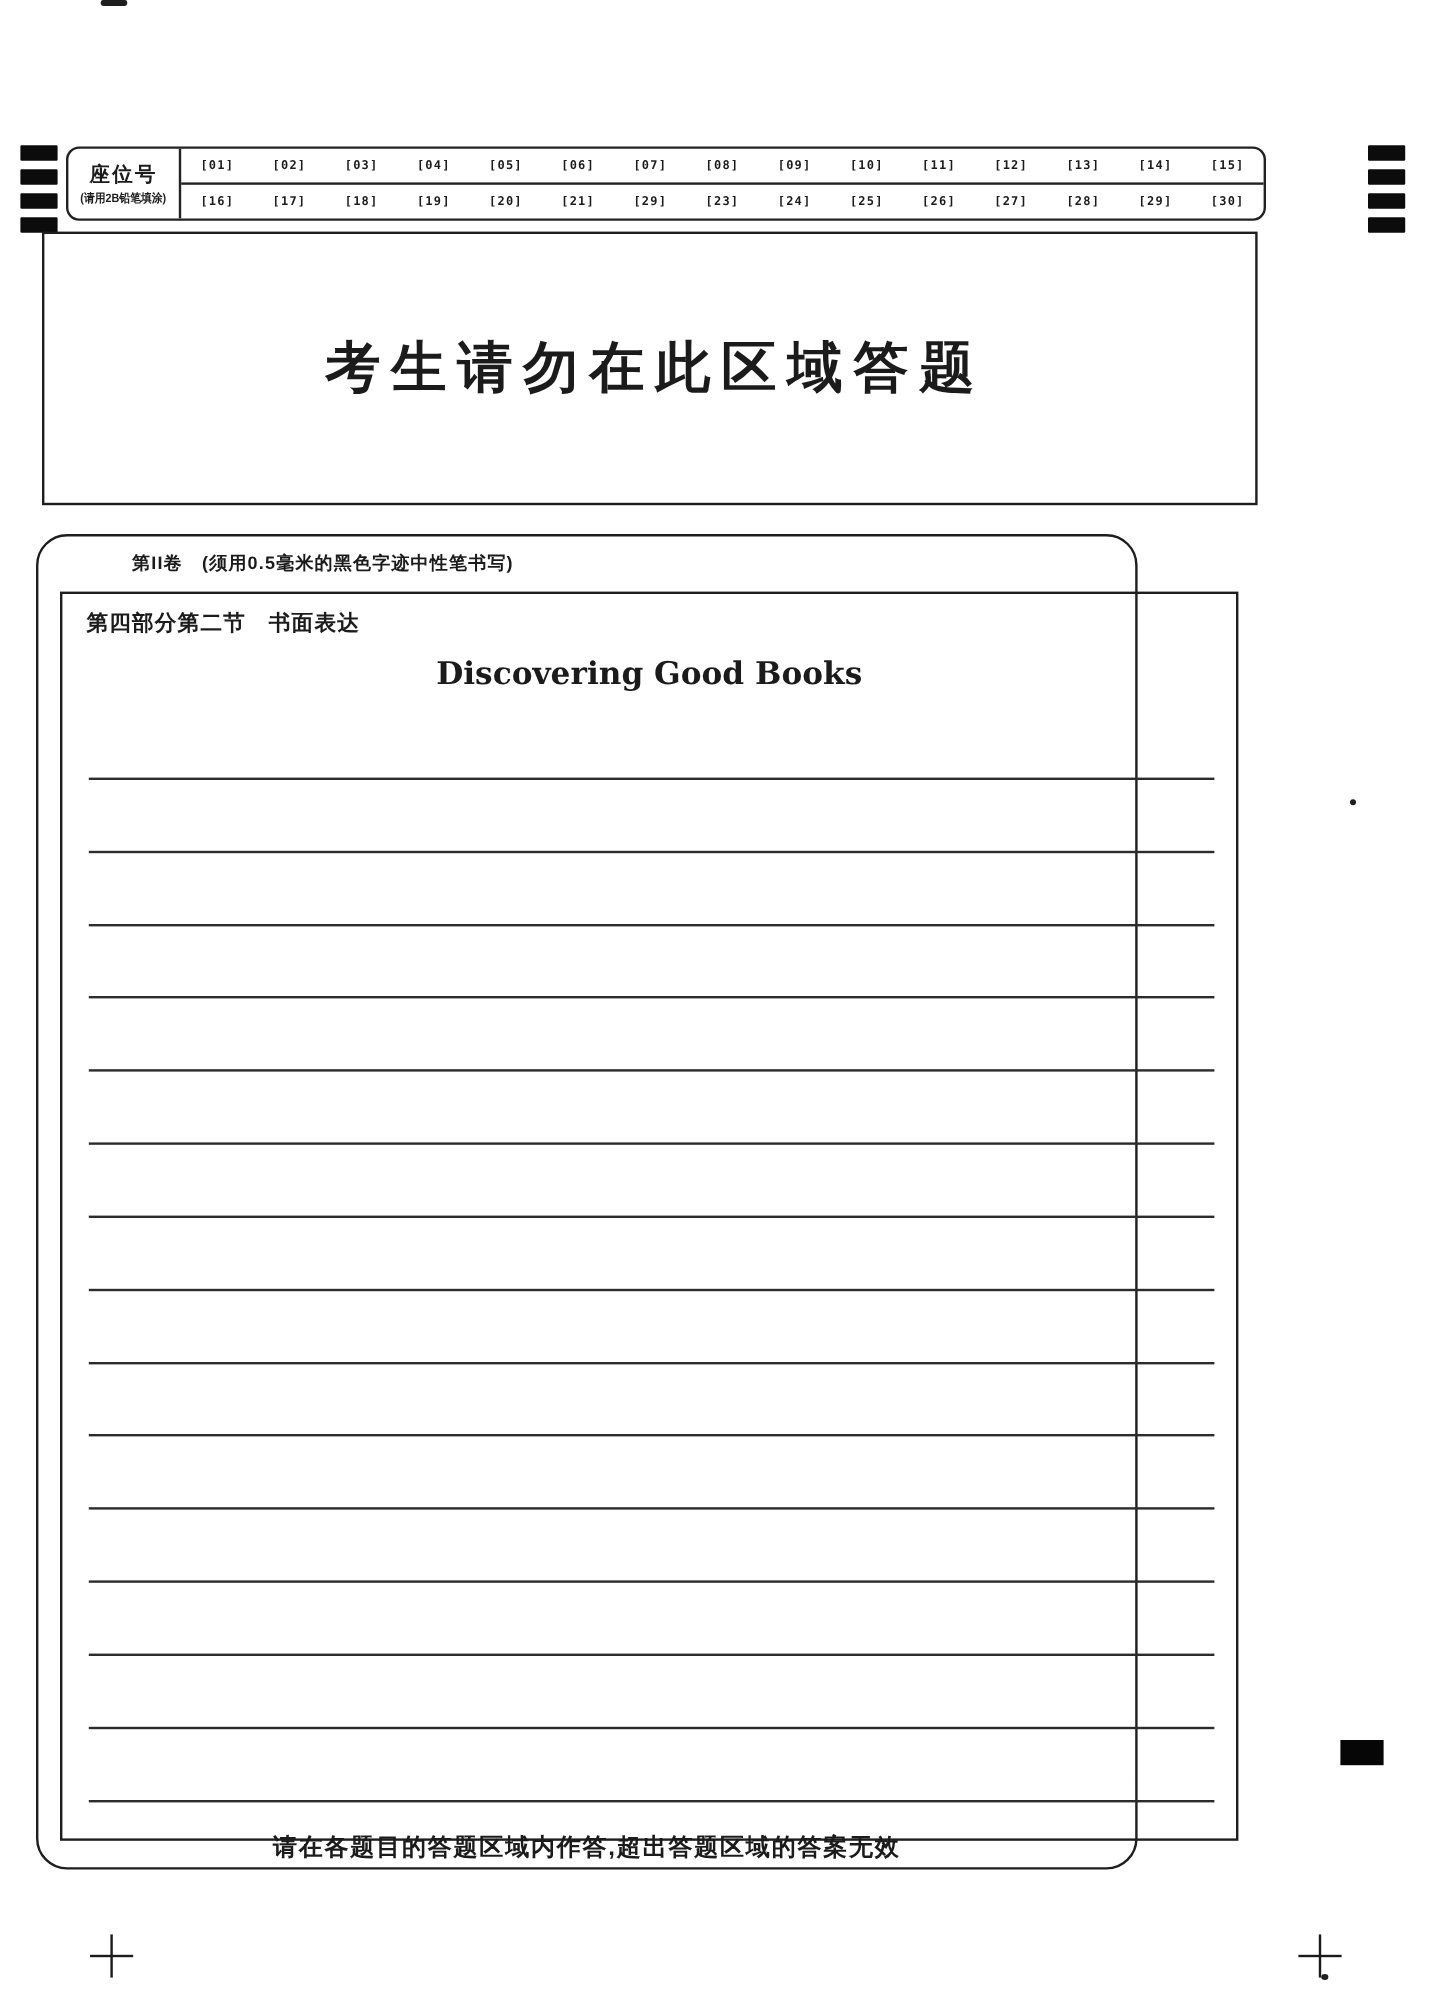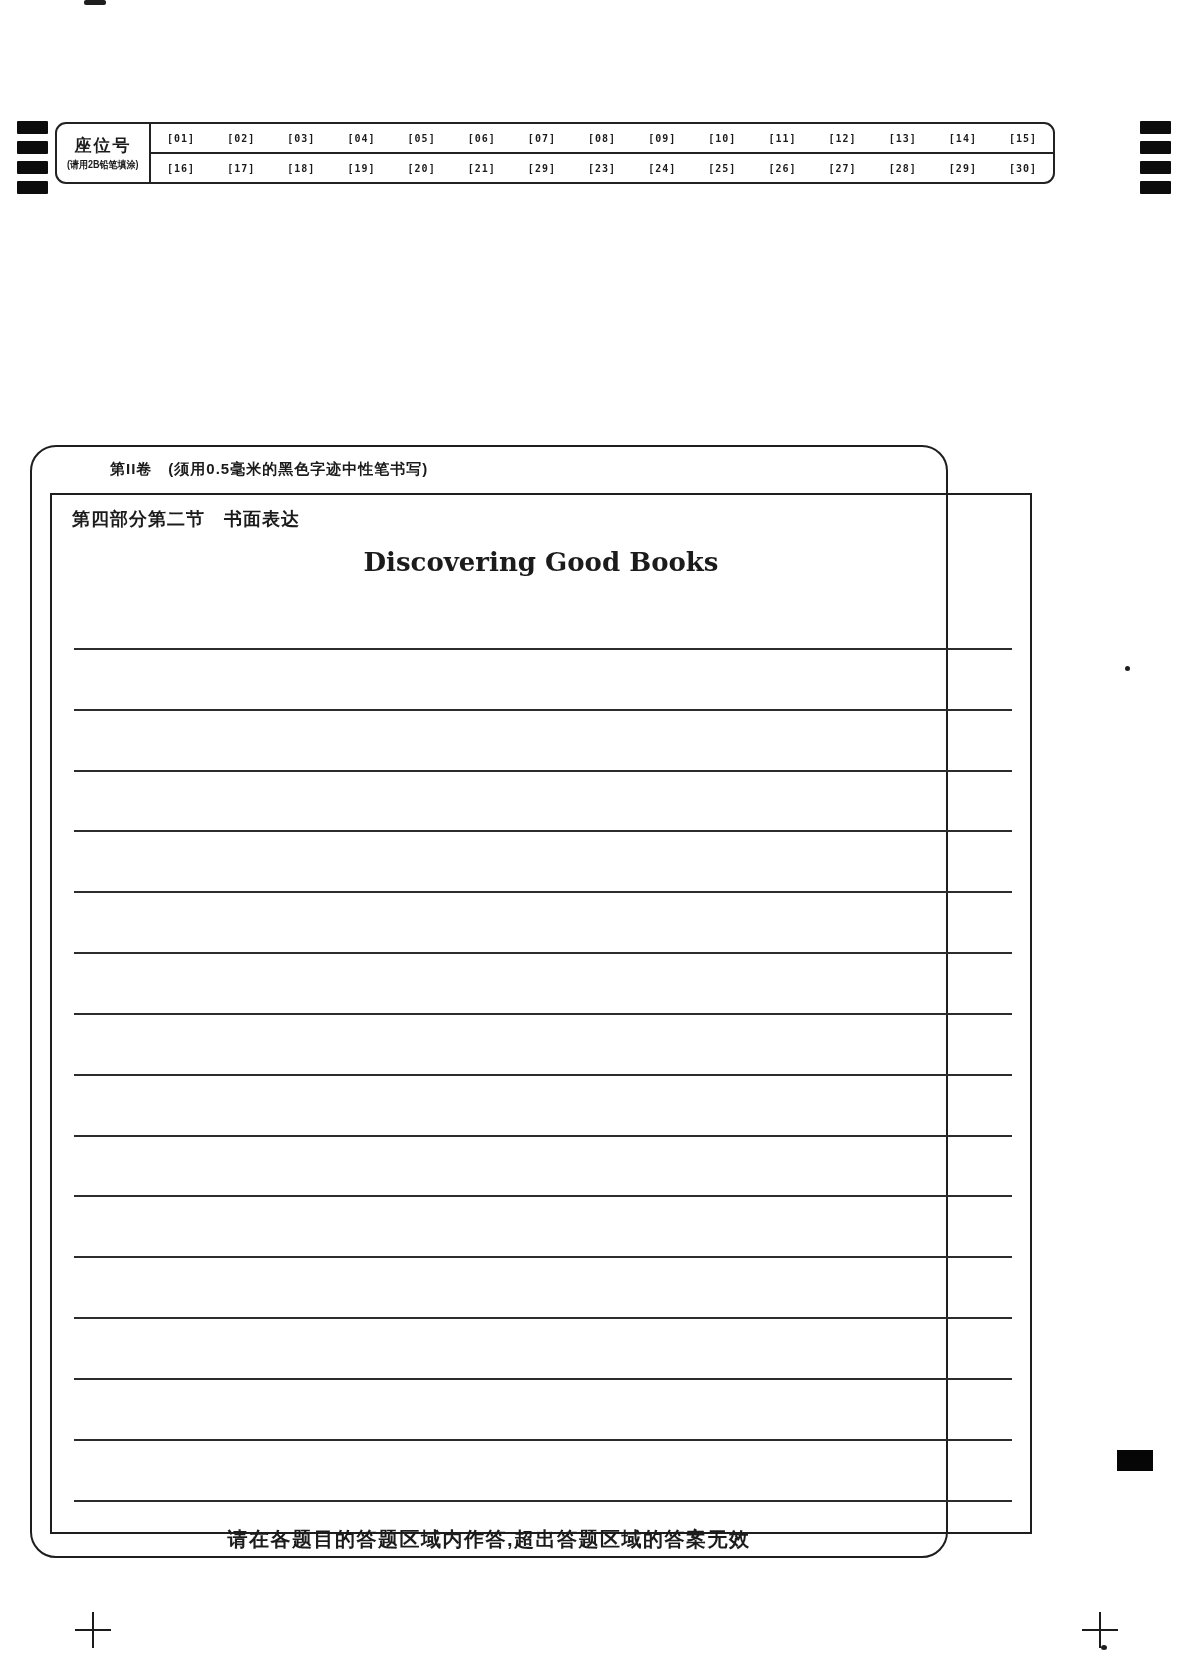--- a/index.html
+++ b/index.html
@@ -127,20 +127,23 @@
           <span>[25]</span>
           <span>[26]</span>
           <span>[27]</span>
           <span>[28]</span>
           <span>[29]</span>
           <span>[30]</span>
         </div>
     </div>
   </div>
 
+  <div class="no-answer-box">
+    <div class="no-answer-text">考生请勿在此区域答题</div>
+  </div>
 
   <div class="main-box">
     <div class="volume-note">第II卷　(须用0.5毫米的黑色字迹中性笔书写)</div>
     <div class="inner-box">
       <div class="section-title">第四部分第二节　书面表达</div>
       <div class="essay-title">Discovering Good Books</div>
       <div class="lines-wrap">
           <div class="write-line"></div>
           <div class="write-line"></div>
           <div class="write-line"></div>

